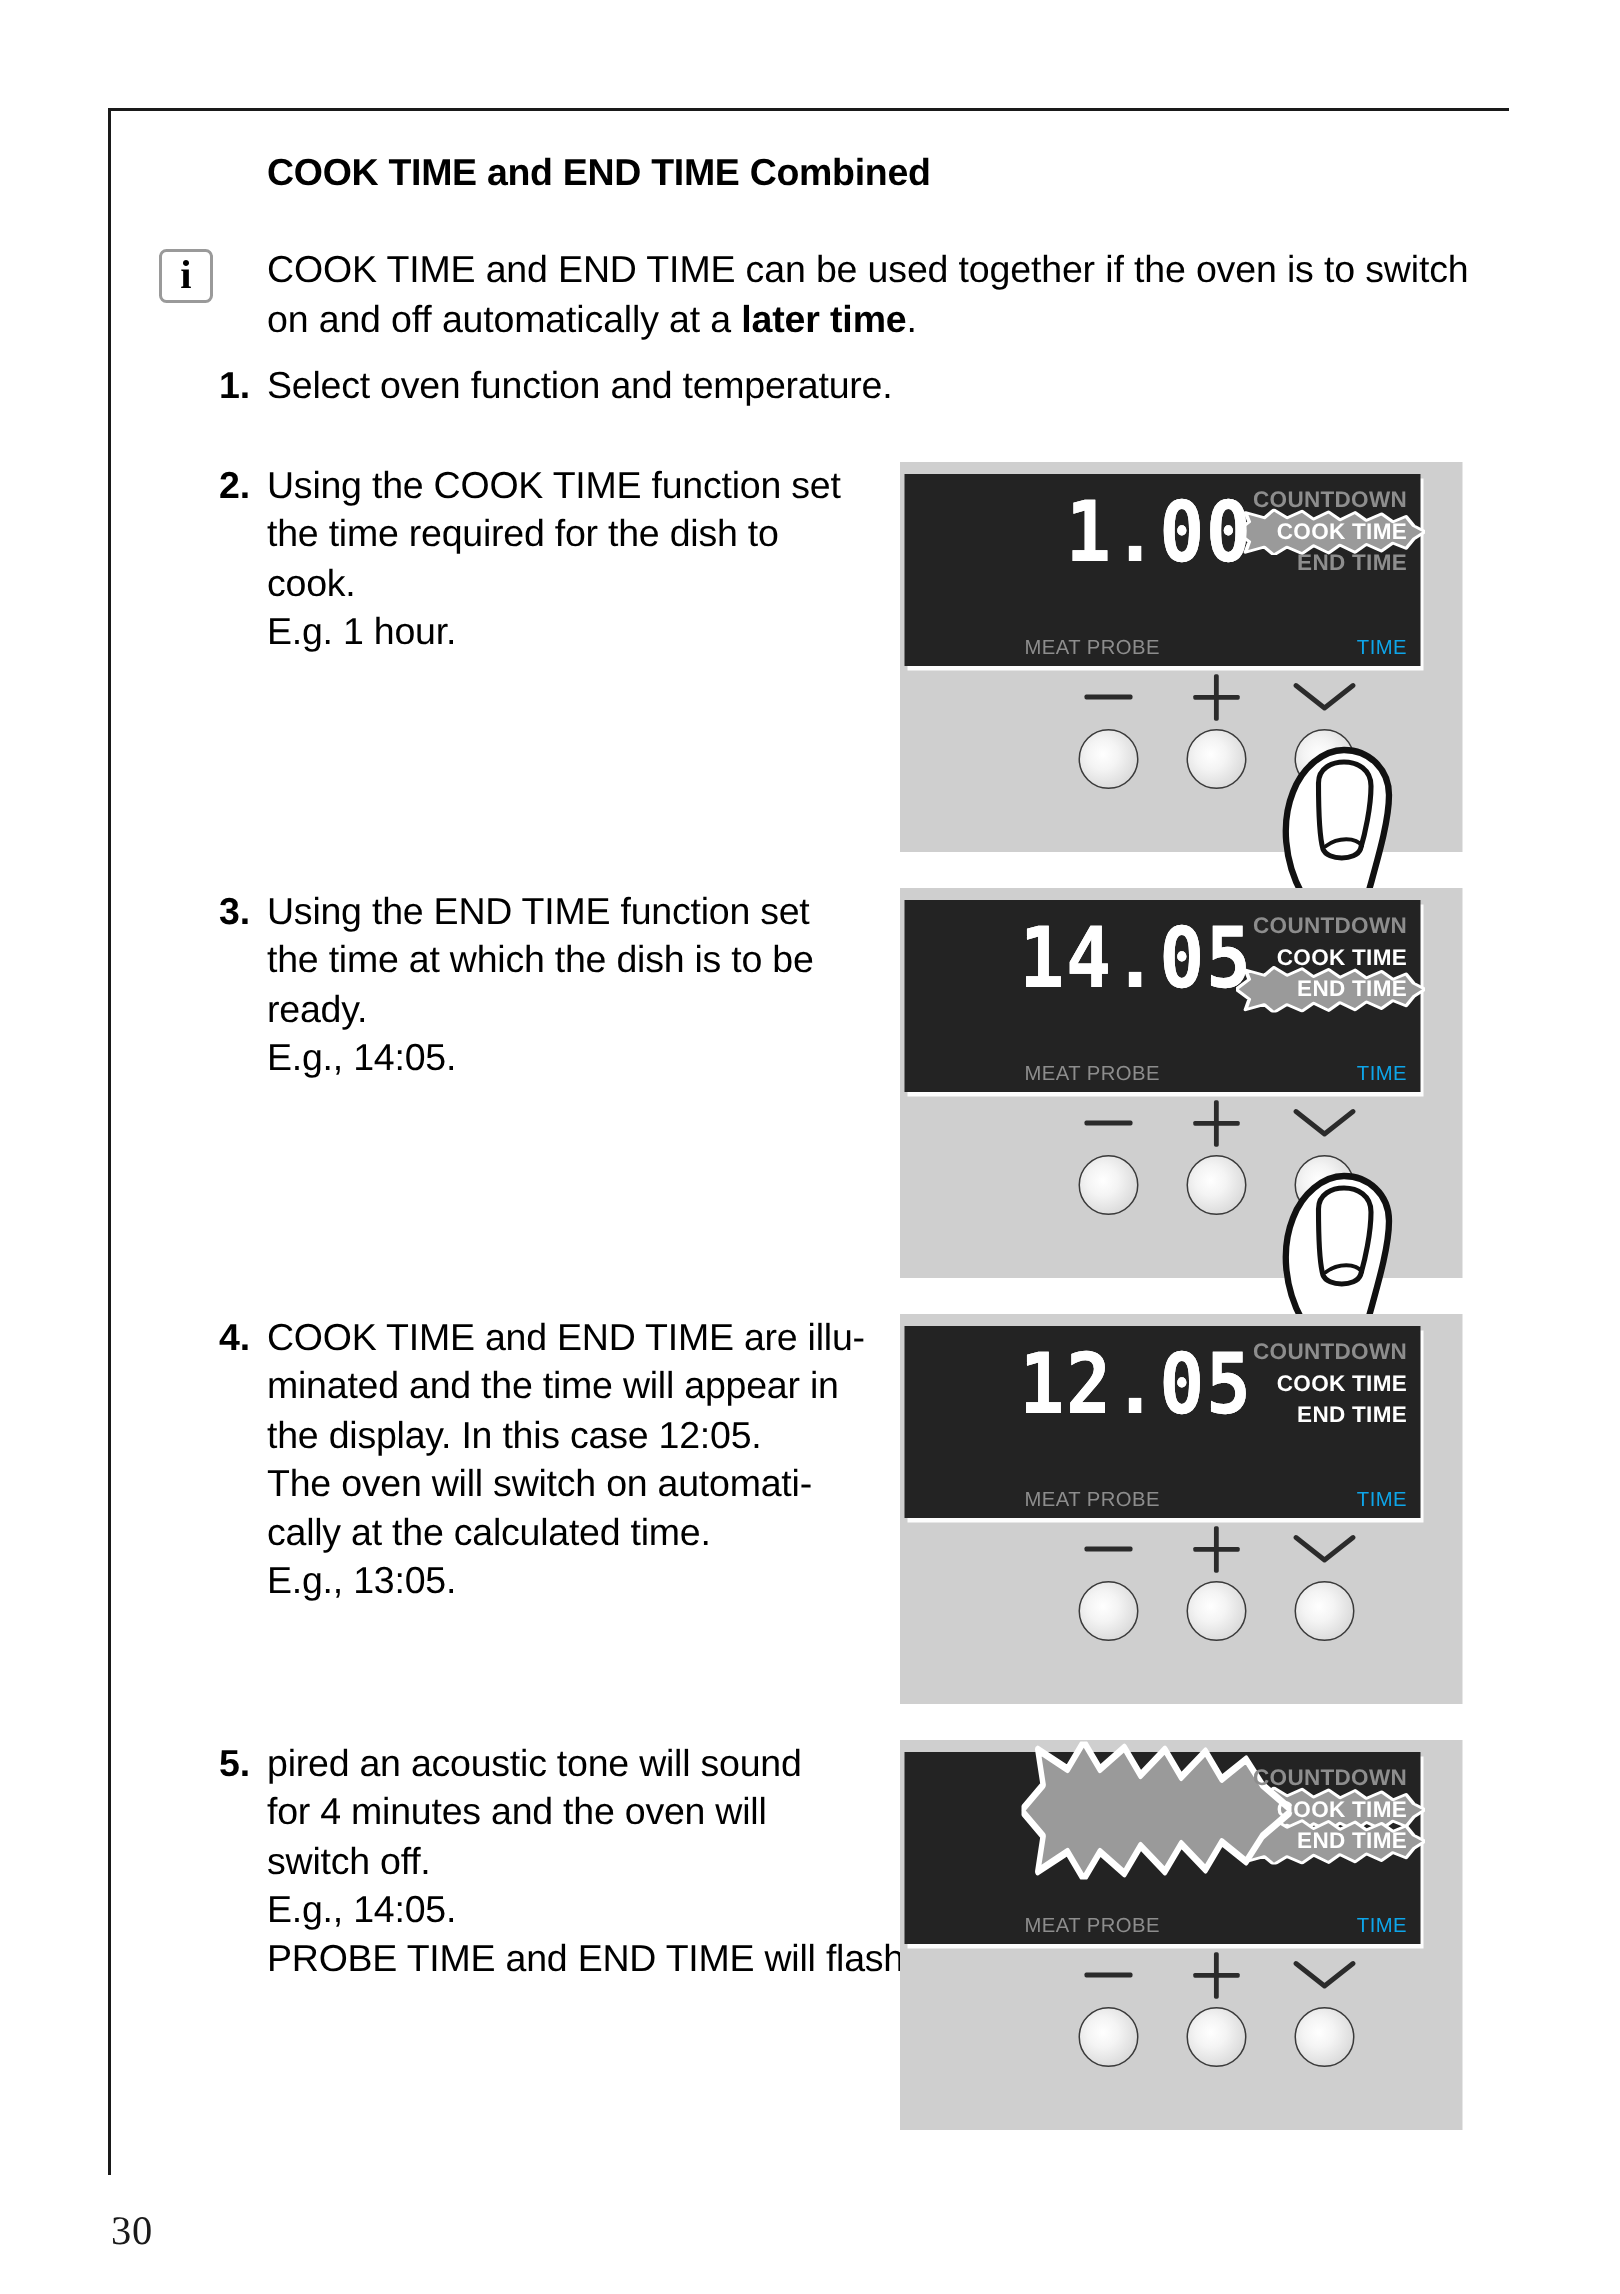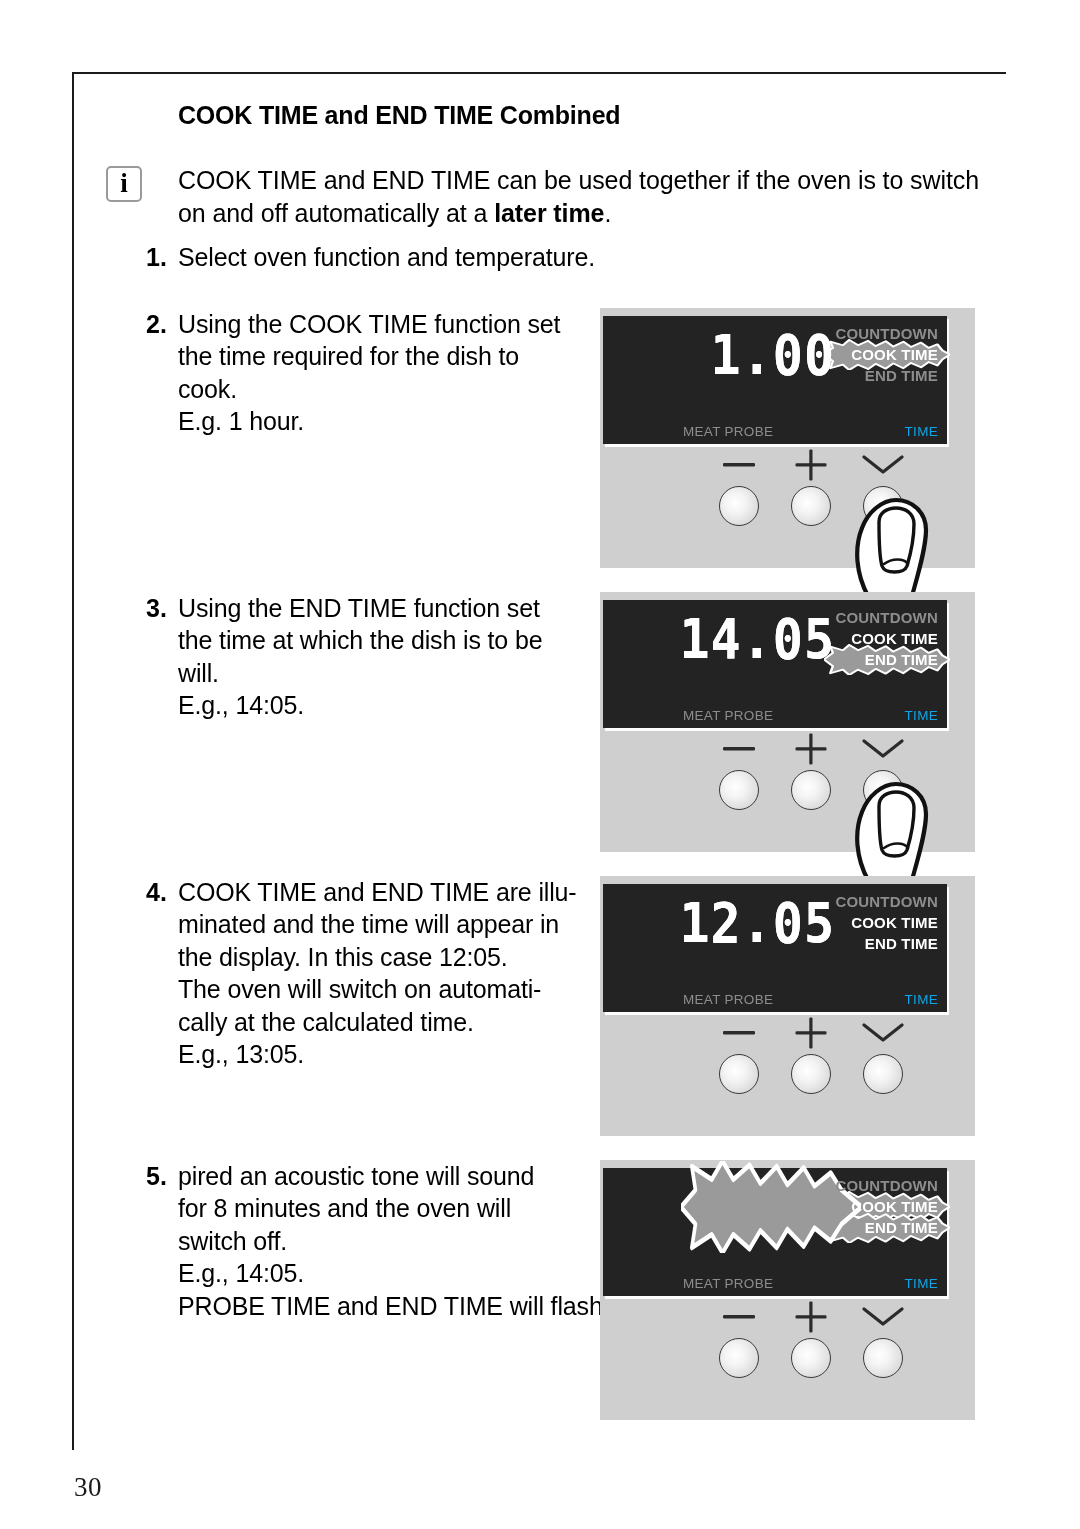--- a/index.html
+++ b/index.html
@@ -373,21 +373,21 @@
         </div>
       </div>
       <div class="gap-b"></div>
       <div class="step">
         <div class="step-body">
           <div class="step-text-col">
             <div class="step-num">3.</div>
             <div class="step-lines">
               <div class="line">Using the END TIME function set</div>
               <div class="line">the time at which the dish is to be</div>
-              <div class="line">will.</div>
+              <div class="line">ready.</div>
               <div class="line">E.g., 14:05.</div>
             </div>
           </div>
           <div class="oven-graphic">
             <div class="lcd">
               <div class="lcd-digits">
                 <div class="digits">14.05</div>
               </div>
               <div class="lcd-labels">
                 <div class="lcd-label"><span class="txt">COUNTDOWN</span></div>
@@ -499,21 +499,21 @@
           </div>
         </div>
       </div>
       <div class="gap-b"></div>
       <div class="step">
         <div class="step-body">
           <div class="step-text-col">
             <div class="step-num">5.</div>
             <div class="step-lines">
               <div class="line">pired an acoustic tone will sound</div>
-              <div class="line">for 8 minutes and the oven will</div>
+              <div class="line">for 4 minutes and the oven will</div>
               <div class="line">switch off.</div>
               <div class="line">E.g., 14:05.</div>
               <div class="line">PROBE TIME and END TIME will flash.</div>
             </div>
           </div>
           <div class="oven-graphic">
             <div class="lcd">
               <div class="lcd-digits">
                 <div class="digits flashing">0.00<span class="burst digit-burst">
                     <svg viewBox="0 0 200 70" preserveAspectRatio="none">

